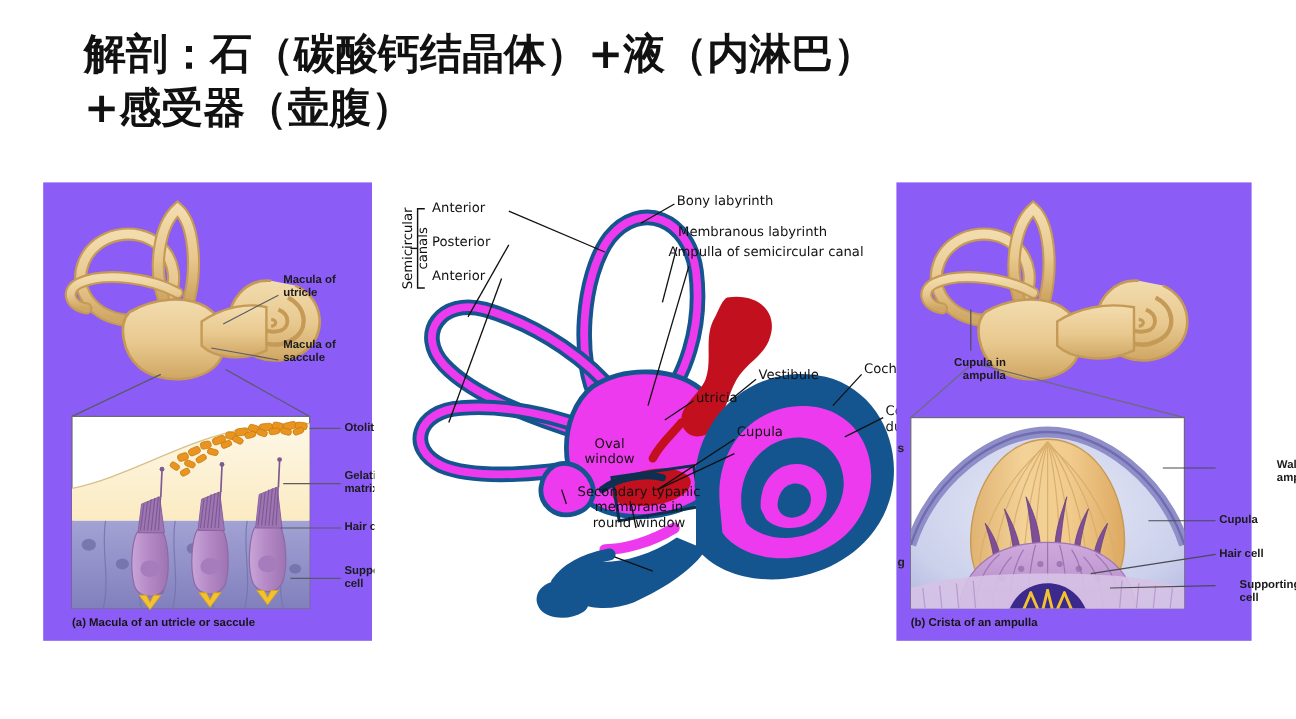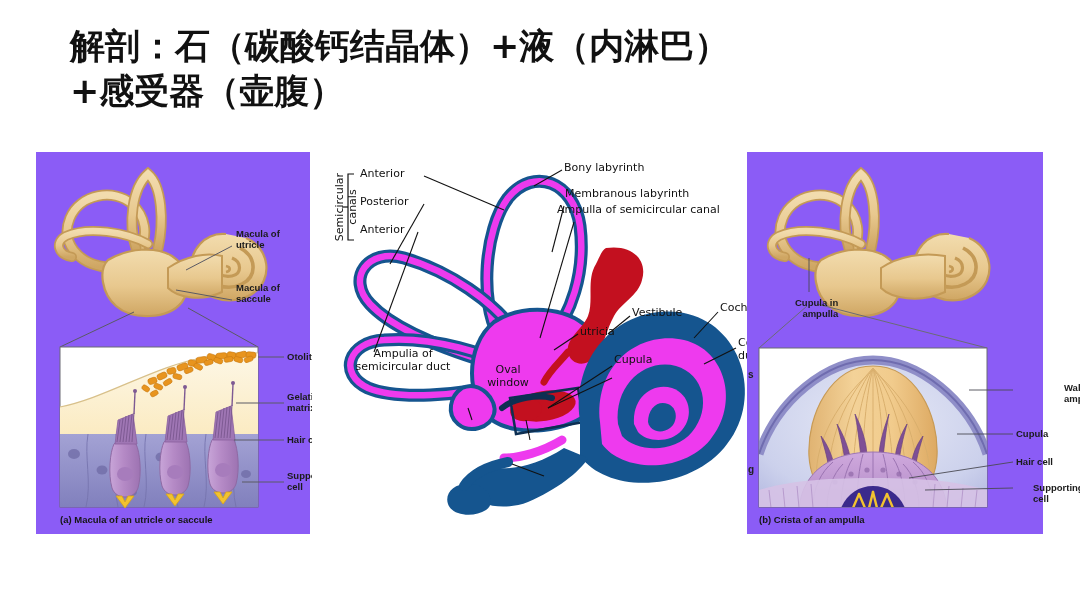--- a/index.html
+++ b/index.html
@@ -319,24 +319,25 @@
       <div class="clbl" style="left:252px;top:10px;">Bony labyrinth</div>
       <div class="clbl" style="left:253px;top:36px;">Membranous labyrinth</div>
       <div class="clbl" style="left:245px;top:52px;">Ampulla of semicircular canal</div>
       <div class="clbl" style="left:268px;top:174px;">utricia</div>
       <div class="clbl" style="left:320px;top:155px;">Vestibule</div>
       <div class="clbl" style="left:302px;top:202px;">Cupula</div>
       <div class="clbl" style="left:408px;top:150px;">Cochlea</div>
       <div class="clbl" style="left:426px;top:185px;">Cochlear
 duct</div>
 
-      <div class="clbl ctr" style="left:16px;top:196px;width:150px;">Ampulia of
-semicircular duct</div>
       <div class="clbl ctr" style="left:166px;top:212px;width:60px;">Oval
 window</div>
+      <div class="clbl ctr" style="left:128px;top:252px;width:185px;">Secondary typanic
+membrane in
+round window</div>
     </div>
 
     <div class="panel right">
       <svg width="296" height="382" viewBox="0 0 296 382">
         <defs>
           <linearGradient id="boneG2" x1="0" y1="0" x2="0" y2="1">
             <stop offset="0" stop-color="#f2dcae"></stop>
               <stop offset="0.55" stop-color="#e8c88e"></stop>
               <stop offset="1" stop-color="#cfa663"></stop>
           </linearGradient>

